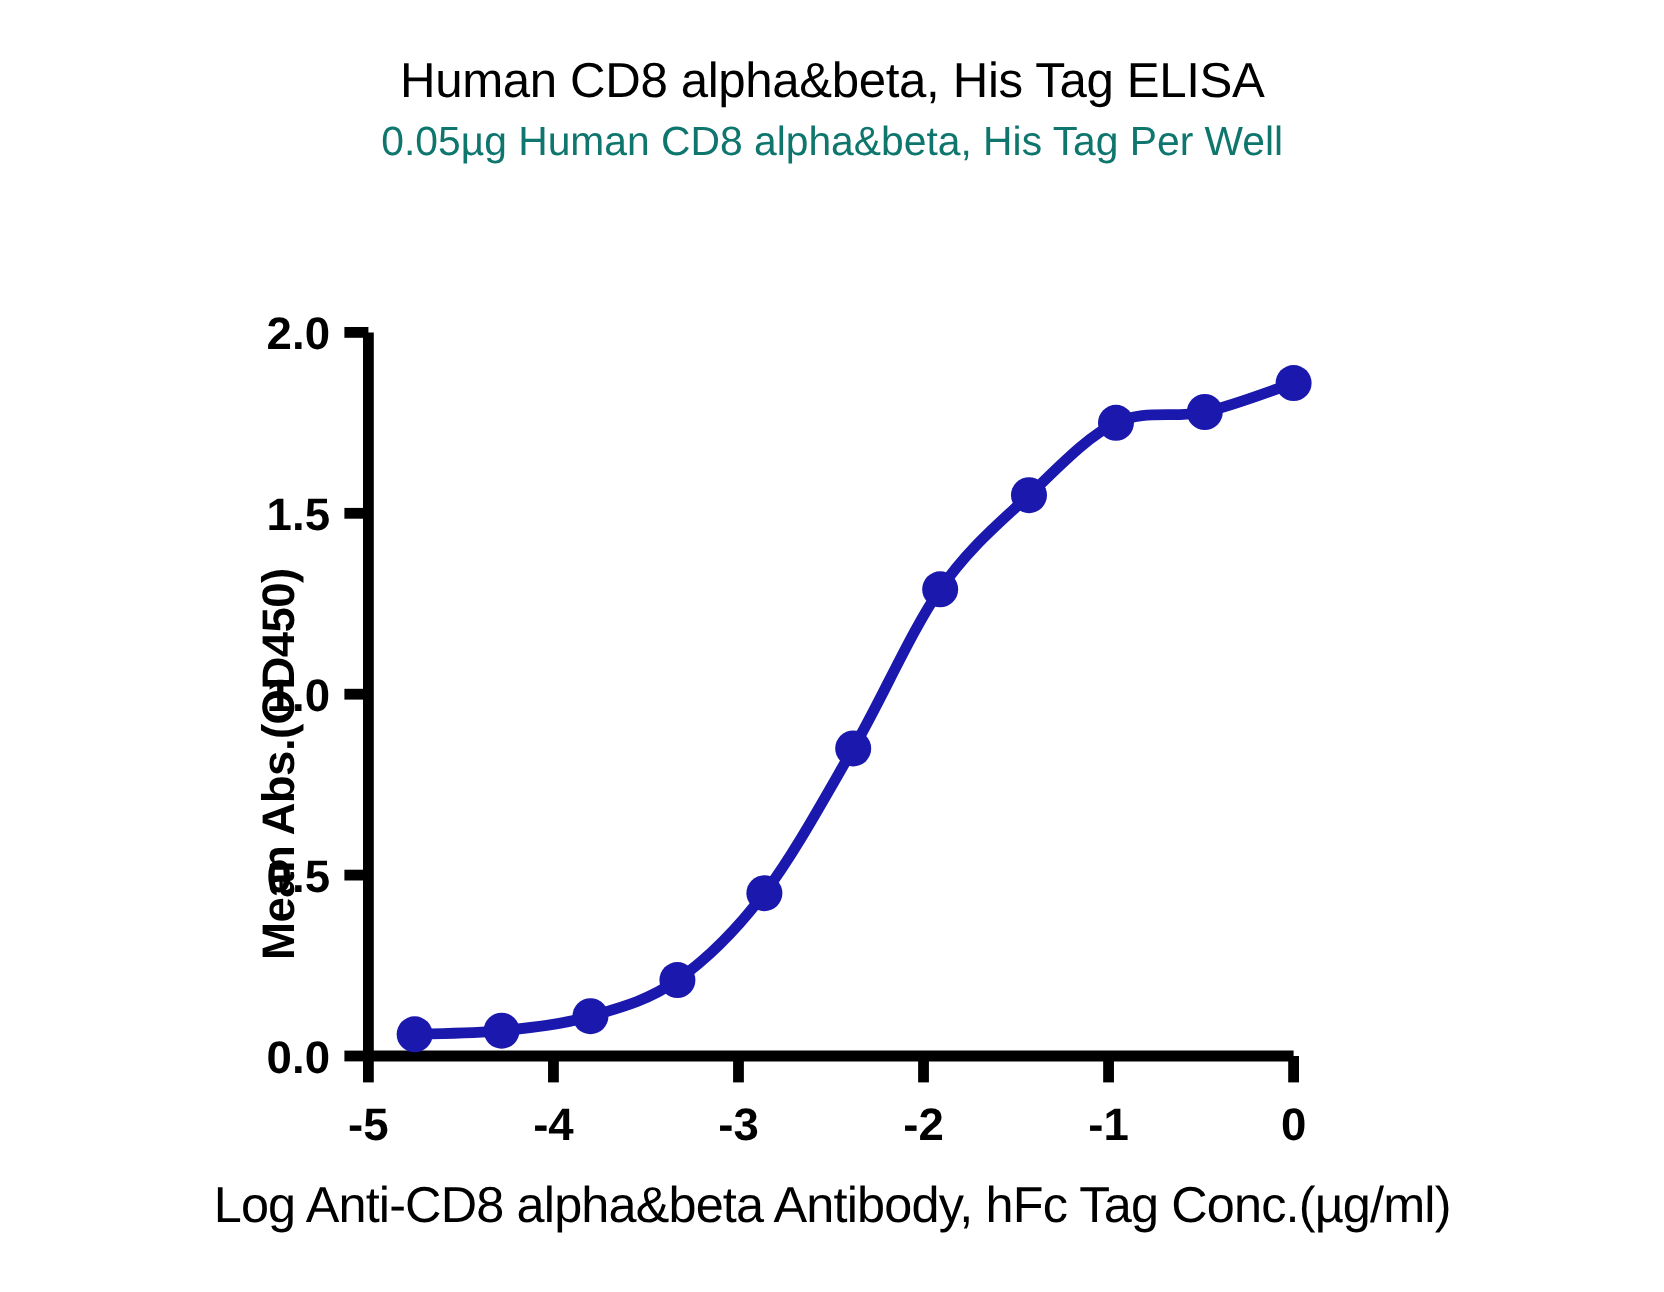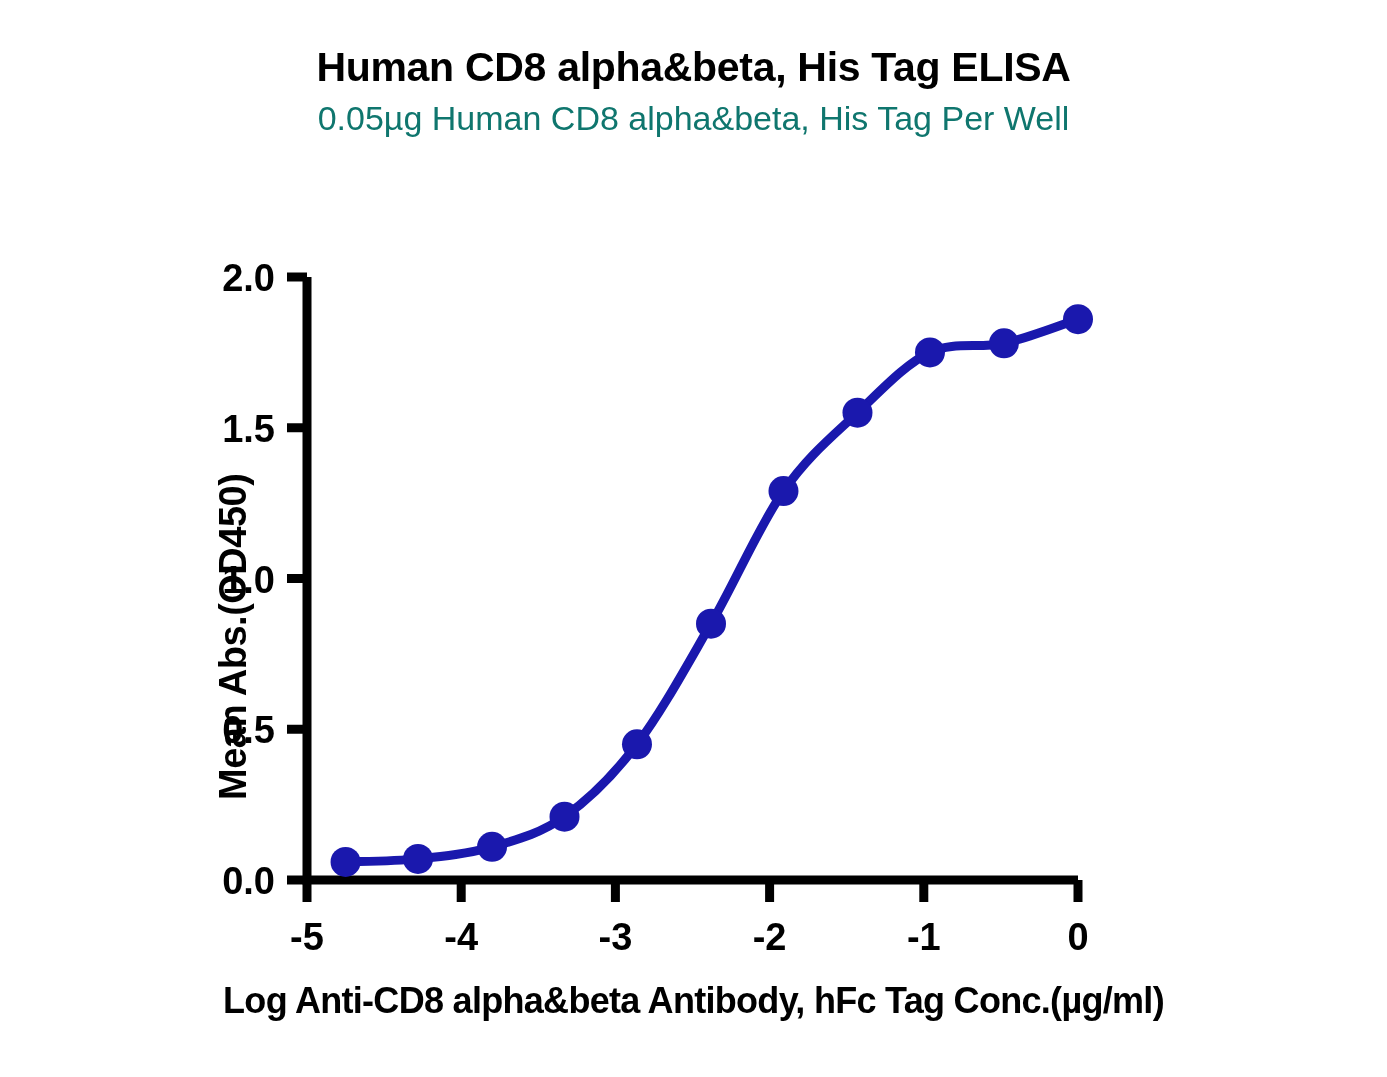--- a/index.html
+++ b/index.html
@@ -24,21 +24,21 @@
   }
   .titles {
     position: absolute;
     left: 0;
     top: 0;
     width: 1387px;
     text-align: center;
   }
   .chart-title {
     font-size: 41px;
-    font-weight: bold;
+    font-weight: normal;
     letter-spacing: -0.3px;
     margin-top: 46px;
     line-height: 1.05;
     color: #000;
   }
   .chart-subtitle {
     font-size: 34px;
     font-weight: normal;
     margin-top: 12px;
     line-height: 1.05;
@@ -60,22 +60,22 @@
     font-weight: bold;
     letter-spacing: -0.5px;
     white-space: nowrap;
   }
   .axis-label-x {
     position: absolute;
     left: 0;
     top: 980px;
     width: 1387px;
     text-align: center;
-    font-size: 36px;
-    font-weight: bold;
+    font-size: 42px;
+    font-weight: normal;
     letter-spacing: -0.7px;
     white-space: nowrap;
   }
   .tick-text {
     font-family: "Liberation Sans", sans-serif;
     font-weight: bold;
     fill: #000;
   }
   .tick-y { font-size: 38px; text-anchor: end; }
   .tick-x { font-size: 38px; text-anchor: middle; }

